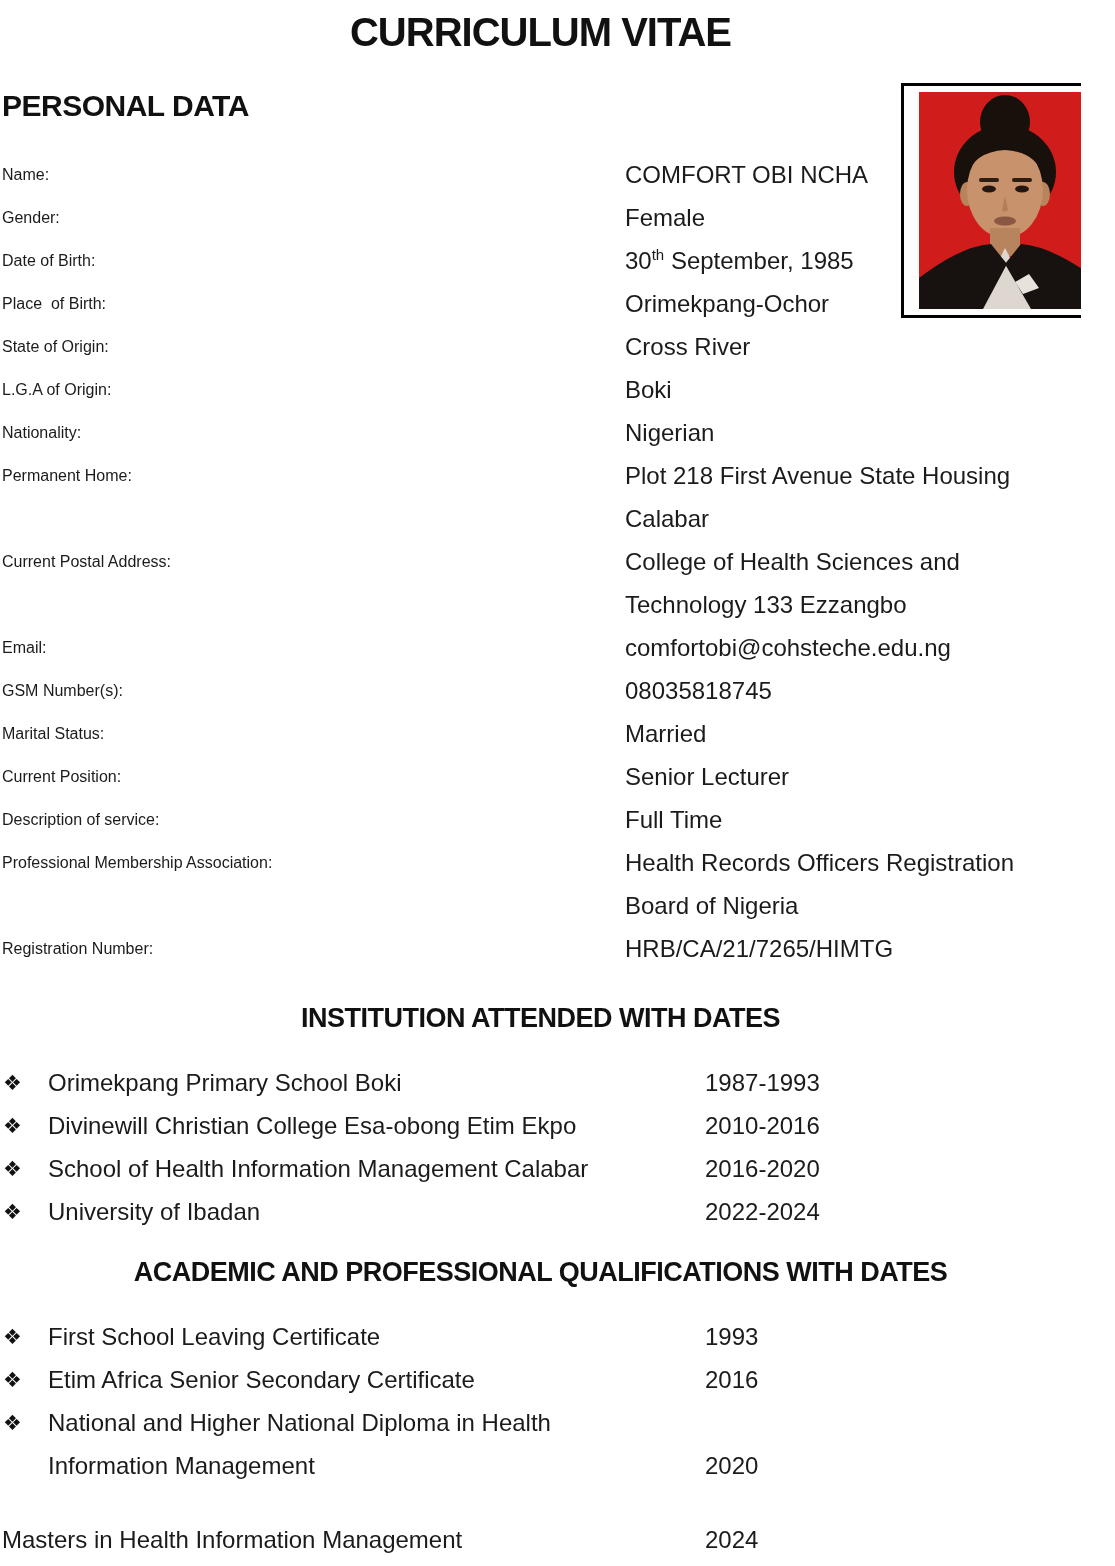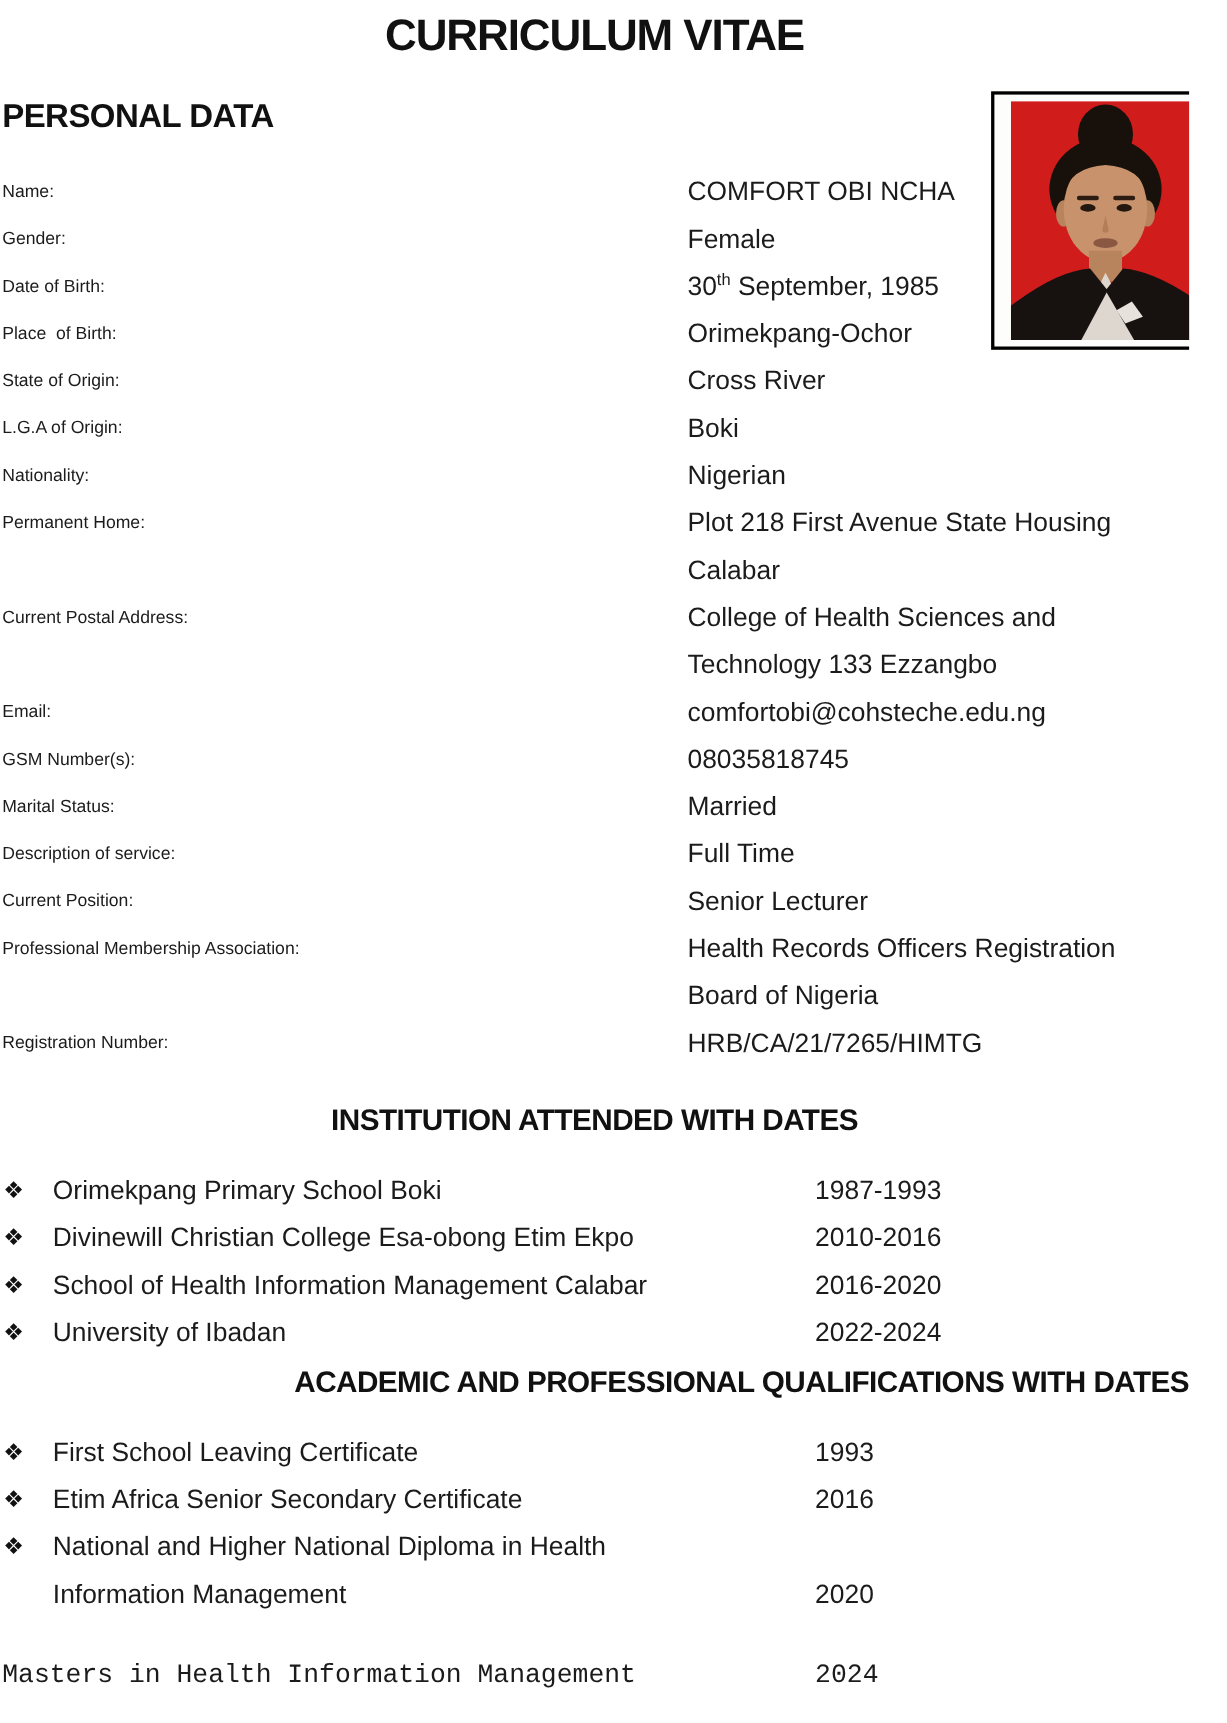--- a/index.html
+++ b/index.html
@@ -29,21 +29,21 @@
     letter-spacing:-0.5px;
   }
   .section-heading-center{
     text-align:center;
     font-size:27px;
     font-weight:700;
     color:#111;
     letter-spacing:-0.5px;
   }
   #institutions-heading{margin-top:33px;}
-  #qualifications-heading{margin-top:8px;text-align:right;}
+  #qualifications-heading{margin-top:24px;}
 
   
   #personal-rows{margin:30px 0 0 2px;}
   .p-row{display:flex;align-items:flex-start;}
   .p-label{
     width:623px;
     flex:0 0 623px;
     font-size:16px;
     line-height:43px;
     white-space:pre-wrap;
@@ -55,22 +55,22 @@
   
   .list{margin:12px 0 0 0;}
   .li-row{position:relative;font-size:24px;line-height:43px;}
   .li-bullet{
     position:absolute;left:3px;top:0;
     font-size:21px;
     color:#111;
   }
   .li-text{display:inline-block;margin-left:48px;}
   .li-text.no-indent{margin-left:2px;}
-  .li-date{position:absolute;left:741px;top:0;}
-  .li-row.masters-gap{margin-top:31px;font-family:Liberation Mono, monospace;}
+  .li-date{position:absolute;left:705px;top:0;}
+  .li-row.masters-gap{margin-top:31px;}
   #qualification-rows{margin-top:18px;}
 
   
   #photo-frame{
     position:absolute;
     left:901px;top:83px;
     width:206px;height:229px;
     border:3px solid #000;
     background:#fdfdfb;
   }
@@ -193,29 +193,29 @@
           <div class="p-line">08035818745</div>
         </div>
       </div>
       <div class="p-row">
         <div class="p-label">Marital Status:</div>
         <div class="p-value">
           <div class="p-line">Married</div>
         </div>
       </div>
       <div class="p-row">
+        <div class="p-label">Current Position:</div>
+        <div class="p-value">
+          <div class="p-line">Senior Lecturer</div>
+        </div>
+      </div>
+      <div class="p-row">
         <div class="p-label">Description of service:</div>
         <div class="p-value">
           <div class="p-line">Full Time</div>
-        </div>
-      </div>
-      <div class="p-row">
-        <div class="p-label">Current Position:</div>
-        <div class="p-value">
-          <div class="p-line">Senior Lecturer</div>
         </div>
       </div>
       <div class="p-row">
         <div class="p-label">Professional Membership Association:</div>
         <div class="p-value">
           <div class="p-line">Health Records Officers Registration</div>
           <div class="p-line">Board of Nigeria</div>
         </div>
       </div>
       <div class="p-row">

